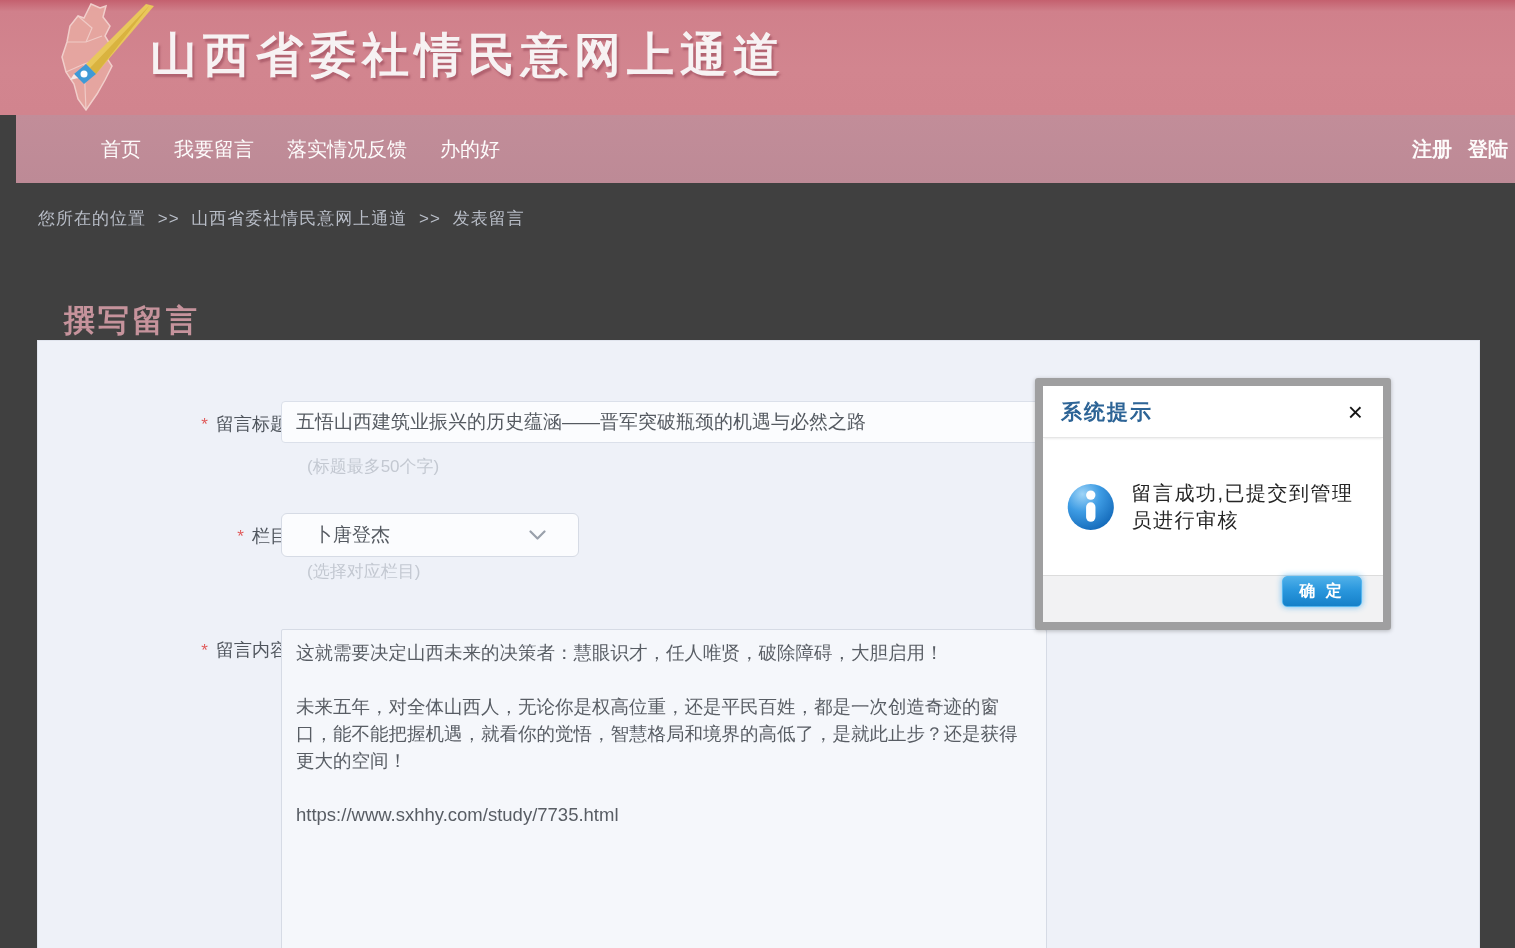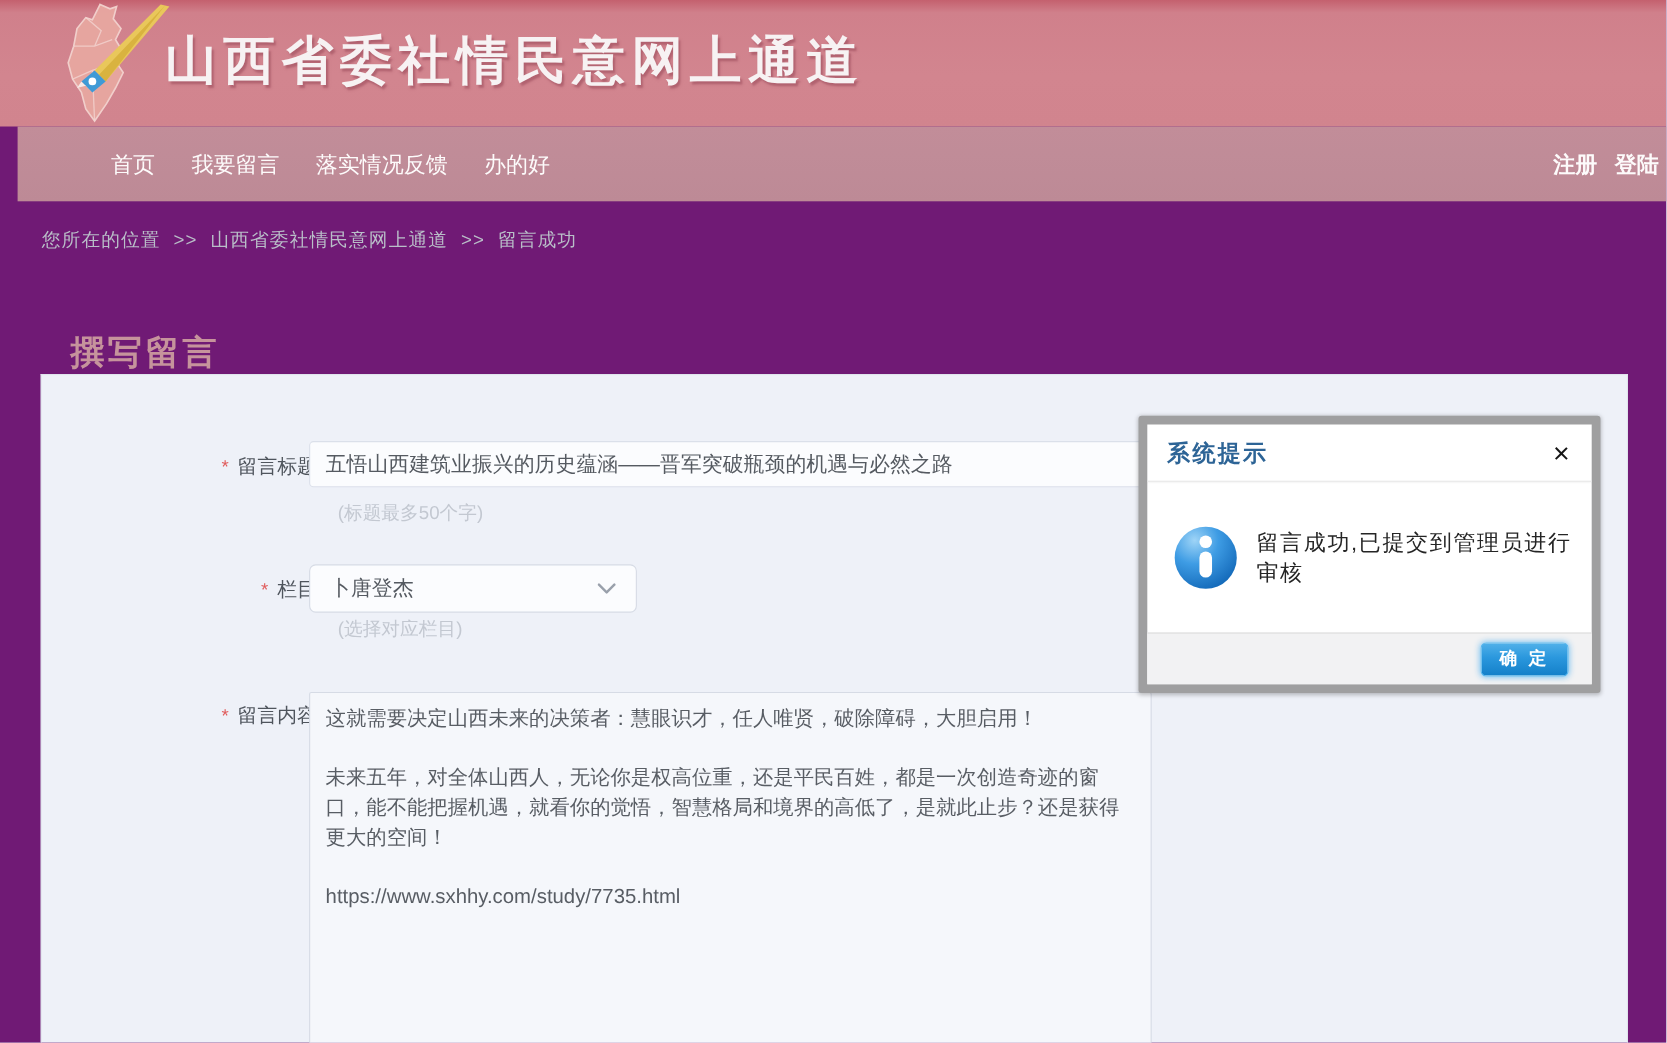--- a/index.html
+++ b/index.html
@@ -1,20 +1,20 @@
 <!DOCTYPE html>
 <html><head>
 <meta charset="utf-8">
 <style>
   * { margin:0; padding:0; box-sizing:border-box; }
   html,body { background:#e8ecf4; }
   body { font-family:"Liberation Sans", sans-serif; }
   a { text-decoration:none; cursor:pointer; }
 
-  .page { position:relative; width:1515px; height:948px; background:#701a75; overflow:hidden; }
+  .page { position:relative; width:1515px; height:948px; background:#404040; overflow:hidden; }
 
   
   .site-header { position:absolute; top:0; left:0; width:100%; height:115px;
     background:linear-gradient(180deg,#c4606e 0%,#d0808b 10%,#d2858f 60%,#d1848e 100%); }
   .logo { position:absolute; left:34px; top:2px; width:122px; height:112px; }
   .site-title { position:absolute; left:150px; top:24px; font-size:47px; font-weight:bold;
     color:#f7f2f3; letter-spacing:6px; text-shadow:2px 3px 2px rgba(150,70,85,0.55); white-space:nowrap; }
 
   
   .main-nav { position:absolute; top:115px; left:16px; width:100%; height:68px;
@@ -46,42 +46,42 @@
   .title-input { position:absolute; left:243px; top:60px; width:955px; height:42px;
     background:#fbfcfe; border:1px solid #dbe0ea; border-radius:4px;
     font-family:Liberation Sans, sans-serif; font-size:19px; color:#555a61; padding:0 14px; outline:none; }
 
   .hint { position:absolute; left:249px; font-size:17px; color:#c3c8d1; }
   .hint-title  { top:114px;margin-left:20px; }
   .hint-column { top:219px;margin-left:20px; }
 
   .select-box { position:absolute; left:243px; top:172px; width:298px; height:44px;
     background:#fbfcfe; border:1px solid #d6dbe5; border-radius:6px;
-    display:flex; align-items:center; padding:0 18px; cursor:pointer; }
+    display:flex; align-items:center; padding:0 32px; cursor:pointer; }
   .select-value { font-size:19px; color:#555a61; }
   .select-box svg { margin-left:auto; }
 
   .content-textarea { position:absolute; left:243px; top:288px; width:766px; height:321px;
     background:#f5f7fb; border:1px solid #d6dbe5; border-radius:2px; resize:none; outline:none;
     font-family:"Liberation Sans",sans-serif; font-size:18.5px; line-height:27px;
     color:#585d64; padding:9px 14px; overflow:hidden; }
 
   
-  .modal { position:absolute; left:1035px; top:378px; width:420px; height:252px;
+  .modal { position:absolute; left:1035px; top:378px; width:356px; height:252px;
     background:#fff; border:8px solid #9f9fa0; border-radius:3px;
     box-shadow:0 1px 4px rgba(0,0,0,0.25); }
   .modal-titlebar { height:52px; display:flex; align-items:center; padding:0 18px;
     border-bottom:1px solid #e6e6e6; box-shadow:0 2px 2px -1px rgba(0,0,0,0.08); }
   .modal-title { font-size:21px; font-weight:bold; color:#2d6496; letter-spacing:2px; }
   .modal-close { margin-left:auto; font-size:26px; color:#141414; line-height:1; cursor:pointer;
     font-weight:400; padding:0 2px; }
   .modal-body { height:137px; display:flex; align-items:center; padding:0 14px 0 24px; gap:17px; }
   .modal-message { font-size:20px; color:#252525; letter-spacing:1.5px; }
   .modal-footer { height:47px; background:#f2f2f3; border-top:1px solid #dcdcdc;
-    display:flex; align-items:center; justify-content:flex-end; padding:0 21px; }
+    display:flex; justify-content:flex-end; padding:0 21px; }
   .confirm-btn { width:80px; height:31px; color:#fff; font-size:16px; font-weight:bold;
     letter-spacing:3px; cursor:pointer; border:1px solid #53b5ee; border-radius:5px;
     background:linear-gradient(180deg,#4fb0e9 0%,#2a97dd 45%,#1480c9 100%);
     box-shadow:0 0 6px rgba(100,185,240,0.95); font-family:"Liberation Sans",sans-serif; }
 </style>
 </head>
 <body>
 
 <div class="page">
 
@@ -111,21 +111,21 @@
       <a>注册</a>
       <a>登陆</a>
     </div>
   </nav>
 
   <div class="breadcrumb">
     <span>您所在的位置</span>
     <span>&gt;&gt;</span>
     <span>山西省委社情民意网上通道</span>
     <span>&gt;&gt;</span>
-    <span>留言成功</span>
+    <span>发表留言</span>
   </div>
 
   <h2 class="page-title">撰写留言</h2>
 
   <section class="form-panel">
 
     <div class="field-label lbl-title">
       <span class="req">*</span><span>留言标题:</span>
     </div>
     <input class="title-input" type="text" value="五悟山西建筑业振兴的历史蕴涵——晋军突破瓶颈的机遇与必然之路" style="">

